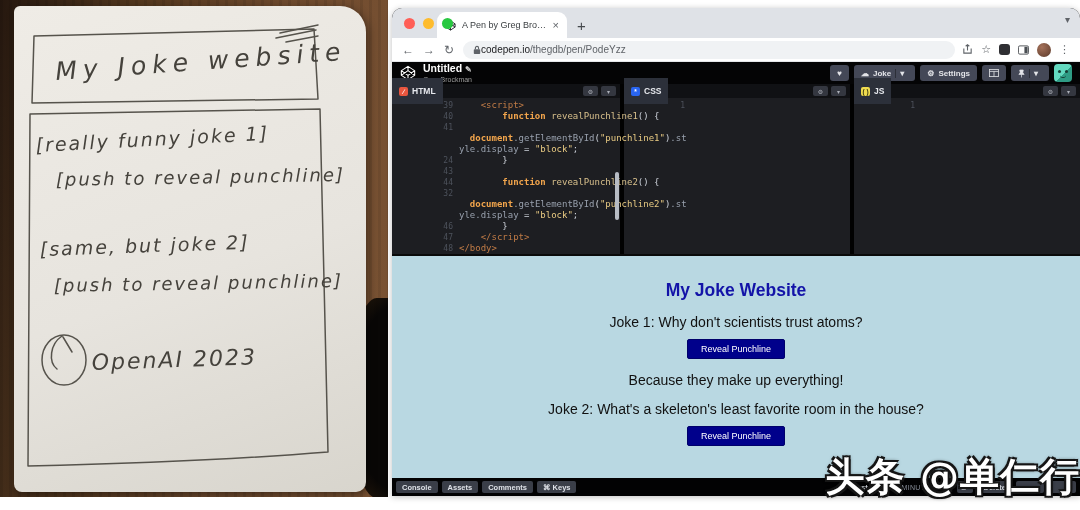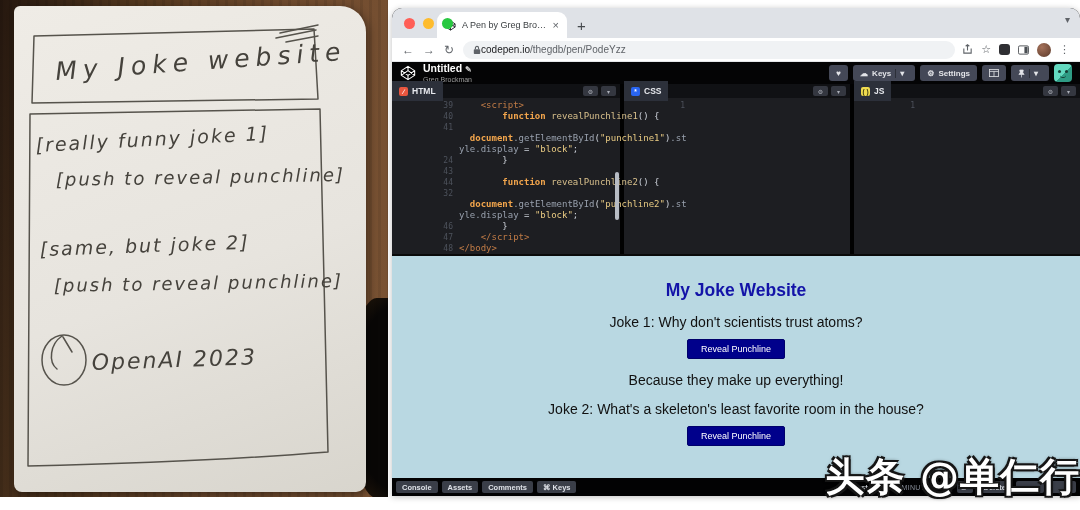--- a/index.html
+++ b/index.html
@@ -71,21 +71,21 @@
   .cp-avatar::before { content:""; position:absolute; left:4px; top:6px; width:3px; height:3px;
     background:#173c34; border-radius:50%; box-shadow:7px 0 0 #173c34; }
   .cp-avatar::after { content:""; position:absolute; left:6px; top:10px; width:6px; height:3px;
     border-bottom:1.5px solid #173c34; border-radius:0 0 6px 6px; }
 
   
   .editors { height:170px; background:#010101; display:flex; gap:4px; flex:0 0 auto; }
   .panel { background:#1d1e22; flex:1; min-width:0; display:flex; flex-direction:column; }
   .panel.html { flex:0 0 228px; position:relative; }
   .phead { height:14px; background:#101114; display:flex; align-items:center; flex:0 0 auto; }
-  .ptab { height:20px; background:#2c303a; display:flex; align-items:center; gap:4px; padding:0 7px; }
+  .ptab { height:26px; background:#2c303a; display:flex; align-items:center; gap:4px; padding:0 7px; }
   .lang-ic { width:9px; height:9px; border-radius:2px; font-size:6.5px; font-weight:bold;
     display:flex; align-items:center; justify-content:center; }
   .ic-html { background:#e8563f; color:#fff; }
   .ic-css { background:#2965f1; color:#fff; }
   .ic-js { background:#f0db4f; color:#32330f; }
   .plabel { font-size:8.5px; font-weight:bold; color:#e7e9ee; }
   .pbtns { margin-left:auto; display:flex; gap:3px; padding-right:4px; }
   .mini-btn { width:15px; height:10px; background:#343740; border:none; border-radius:2px;
     color:#a9adb6; font-size:6px; display:flex; align-items:center; justify-content:center; }
   .codearea { padding-top:2px; font-family:"DejaVu Sans Mono", monospace; font-size:9px; line-height:11px;padding-left:47px; }
@@ -196,21 +196,21 @@
         <div class="cp-pentitle"><span>Untitled</span>
           <span class="pencil">✎</span></div>
         <div class="cp-author">Greg Brockman</div>
       </div>
       <div class="cp-right">
         <button class="cp-btn">
             <span class="bi">♥</span>
           </button>
         <button class="cp-btn">
           <span class="bi">☁</span>
-          <span>Keys</span>
+          <span>Joke</span>
           <span class="split">▾</span>
         </button>
         <button class="cp-btn">
           <span class="bi">⚙</span>
           <span>Settings</span>
         </button>
         <button class="cp-btn">
           <svg width="10" height="8" viewBox="0 0 12 10">
             <rect x=".5" y=".5" width="11" height="9" fill="none" stroke="#e3e4e8"></rect>
             <path d="M.5 3 H11.5 M6 3 V9.5" stroke="#e3e4e8" fill="none"></path>

